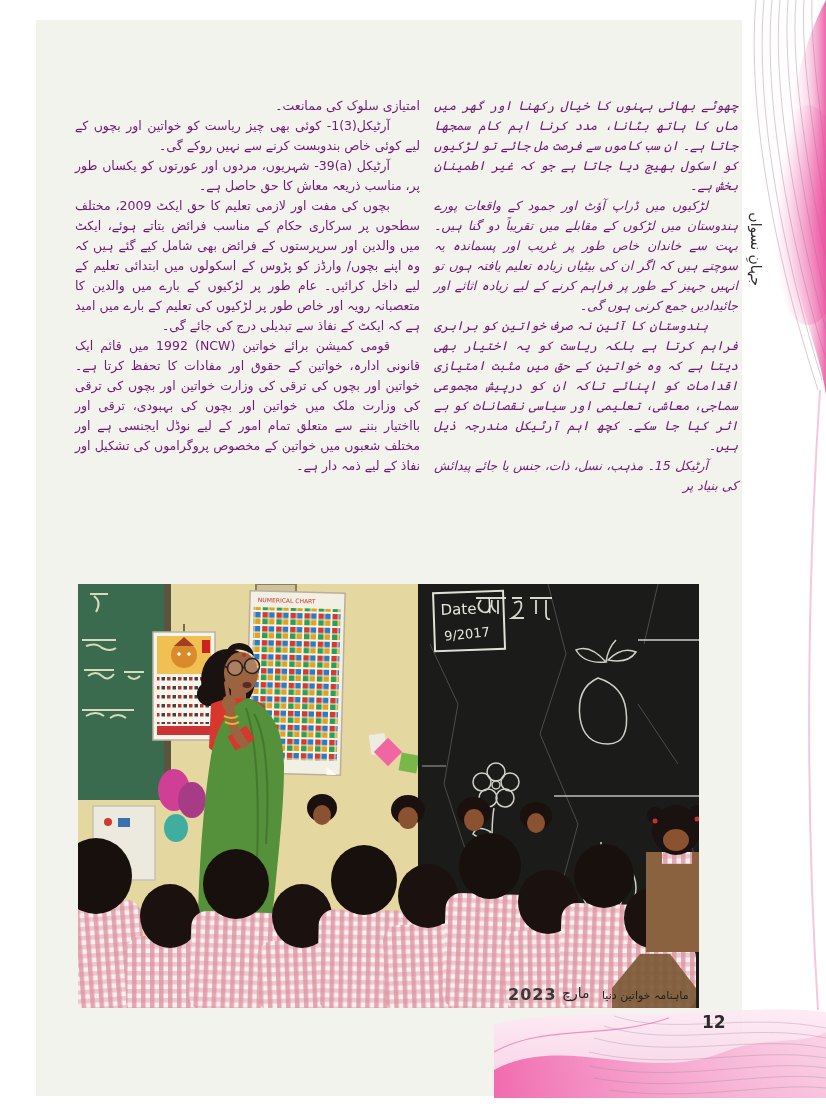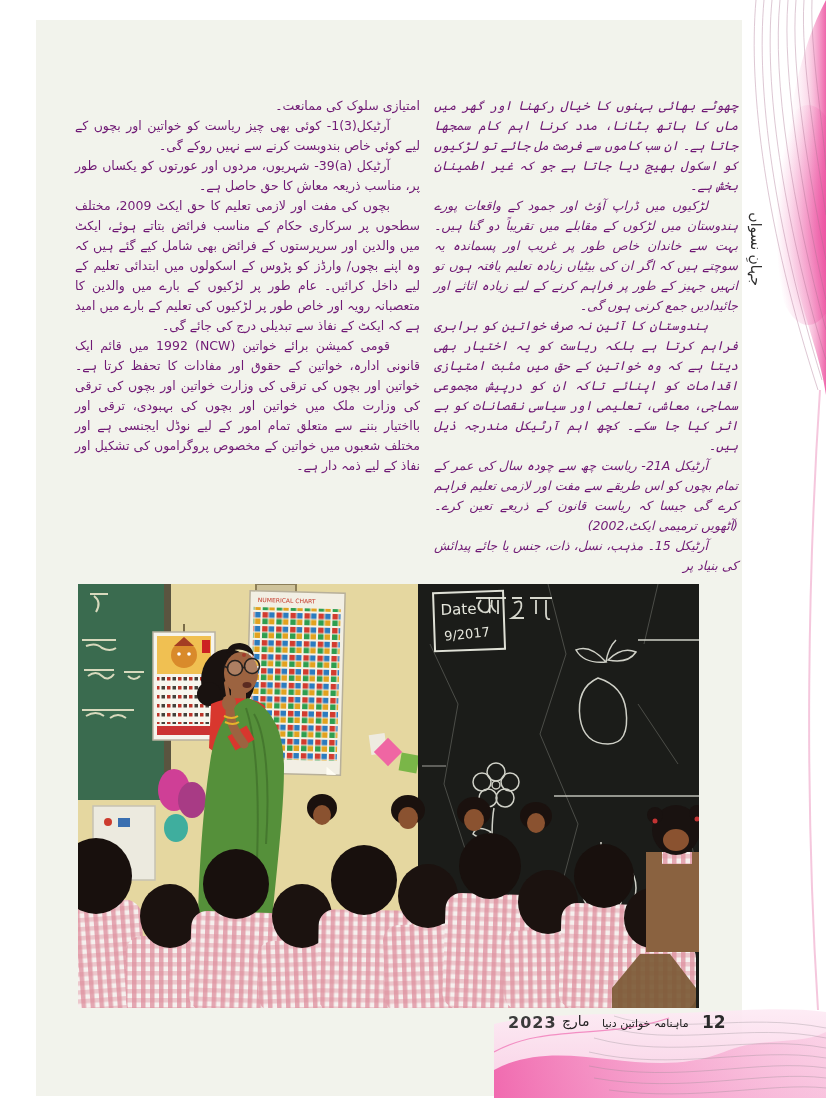--- a/index.html
+++ b/index.html
@@ -25,39 +25,38 @@
 
   
   .sidebar-art{position:absolute;right:0;top:0;width:100px;height:400px;}
   .edge-line{position:absolute;right:0;top:390px;width:30px;height:620px;}
   .sidebar-title{position:absolute;left:764px;top:194px;width:92px;height:24px;
     transform:rotate(90deg);transform-origin:left top;direction:rtl;
     font-size:14px;color:#2e2e2e;letter-spacing:0.5px;}
 
   
   .footer-art{position:absolute;left:494px;top:1006px;width:332px;height:92px;}
-  .footer-text{position:absolute;top:1012px;left:500px;width:236px;height:26px;}
+  .footer-text{position:absolute;top:984px;left:500px;width:236px;height:26px;}
   .footer-year{position:absolute;left:8px;top:1px;font-weight:bold;font-size:16px;color:#3a3a3a;letter-spacing:1px;}
   .footer-month{position:absolute;left:62px;top:1px;font-size:14px;color:#222;}
   .footer-magazine{position:absolute;left:102px;top:5px;font-size:11px;color:#222;}
   .footer-page-number{position:absolute;left:702px;top:1012px;font-weight:bold;font-size:17px;color:#2b2b2b;}
 </style>
 </head>
 <body>
 
 <div class="stage">
 
   <div class="page">
 
     <section class="columns">
       <div class="col col-first">
         <p class="cont">چھوٹے بھائی بہنوں کا خیال رکھنا اور گھر میں ماں کا ہاتھ بٹانا، مدد کرنا اہم کام سمجھا جاتا ہے۔ ان سب کاموں سے فرصت مل جائے تو لڑکیوں کو اسکول بھیج دیا جاتا ہے جو کہ غیر اطمینان بخش ہے۔</p>
         <p class="para">لڑکیوں میں ڈراپ آؤٹ اور جمود کے واقعات پورے ہندوستان میں لڑکوں کے مقابلے میں تقریباً دو گنا ہیں۔ بہت سے خاندان خاص طور پر غریب اور پسماندہ یہ سوچتے ہیں کہ اگر ان کی بیٹیاں زیادہ تعلیم یافتہ ہوں تو انہیں جہیز کے طور پر فراہم کرنے کے لیے زیادہ اثاثے اور جائیدادیں جمع کرنی ہوں گی۔</p>
         <p class="para">ہندوستان کا آئین نہ صرف خواتین کو برابری فراہم کرتا ہے بلکہ ریاست کو یہ اختیار بھی دیتا ہے کہ وہ خواتین کے حق میں مثبت امتیازی اقدامات کو اپنائے تاکہ ان کو درپیش مجموعی سماجی، معاشی، تعلیمی اور سیاسی نقصانات کو بے اثر کیا جا سکے۔ کچھ اہم آرٹیکل مندرجہ ذیل ہیں۔</p>
-        <p class="para">آرٹیکل 21A- ریاست چھ سے چودہ سال کی عمر کے تمام بچوں کو اس طریقے سے مفت اور لازمی تعلیم فراہم کرے گی جیسا کہ ریاست قانون کے ذریعے تعین کرے۔ (آٹھویں ترمیمی ایکٹ،2002)</p>
         <p class="para">آرٹیکل 15۔ مذہب، نسل، ذات، جنس یا جائے پیدائش کی بنیاد پر</p>
       </div>
       <div class="col col-second">
         <p class="cont">امتیازی سلوک کی ممانعت۔</p>
         <p class="para">آرٹیکل(3)1- کوئی بھی چیز ریاست کو خواتین اور بچوں کے لیے کوئی خاص بندوبست کرنے سے نہیں روکے گی۔</p>
         <p class="para">آرٹیکل (a)39- شہریوں، مردوں اور عورتوں کو یکساں طور پر، مناسب ذریعہ معاش کا حق حاصل ہے۔</p>
         <p class="para">بچوں کی مفت اور لازمی تعلیم کا حق ایکٹ 2009، مختلف سطحوں پر سرکاری حکام کے مناسب فرائض بتاتے ہوئے، ایکٹ میں والدین اور سرپرستوں کے فرائض بھی شامل کیے گئے ہیں کہ وہ اپنے بچوں/ وارڈز کو پڑوس کے اسکولوں میں ابتدائی تعلیم کے لیے داخل کرائیں۔ عام طور پر لڑکیوں کے بارے میں والدین کا متعصبانہ رویہ اور خاص طور پر لڑکیوں کی تعلیم کے بارے میں امید ہے کہ ایکٹ کے نفاذ سے تبدیلی درج کی جائے گی۔</p>
         <p class="para">قومی کمیشن برائے خواتین (NCW) 1992 میں قائم ایک قانونی ادارہ، خواتین کے حقوق اور مفادات کا تحفظ کرتا ہے۔ خواتین اور بچوں کی ترقی کی وزارت خواتین اور بچوں کی ترقی کی وزارت ملک میں خواتین اور بچوں کی بہبودی، ترقی اور بااختیار بننے سے متعلق تمام امور کے لیے نوڈل ایجنسی ہے اور مختلف شعبوں میں خواتین کے مخصوص پروگراموں کی تشکیل اور نفاذ کے لیے ذمہ دار ہے۔</p>
       </div>
     </section>

